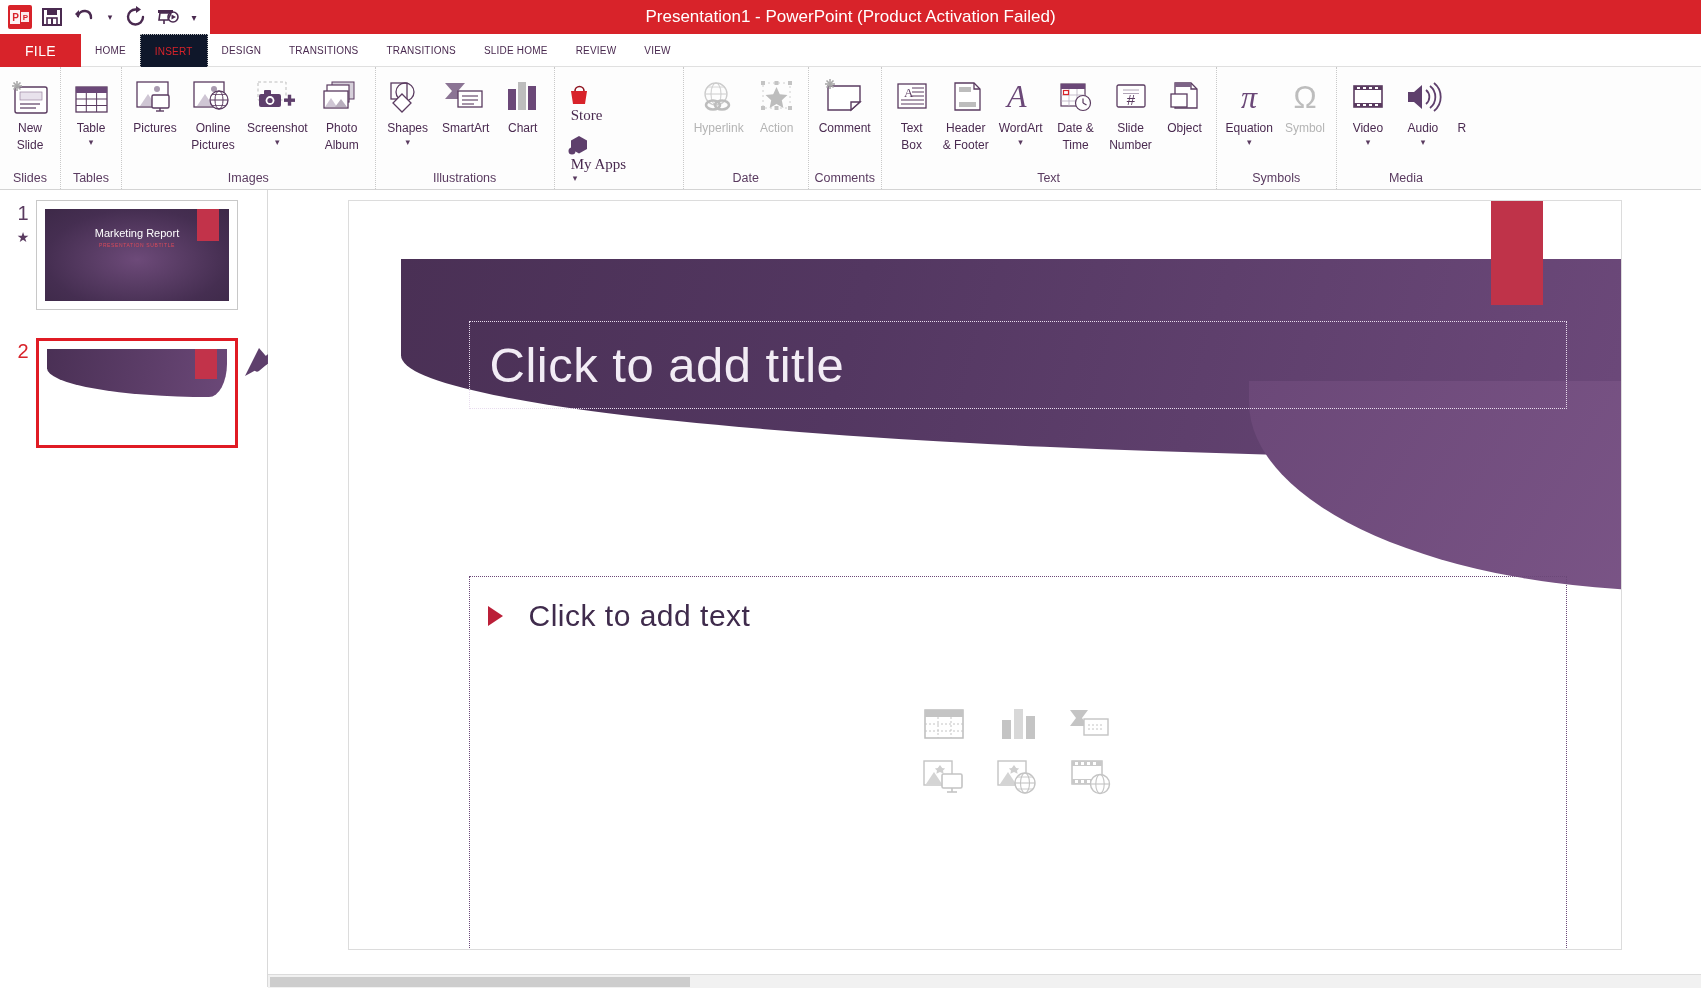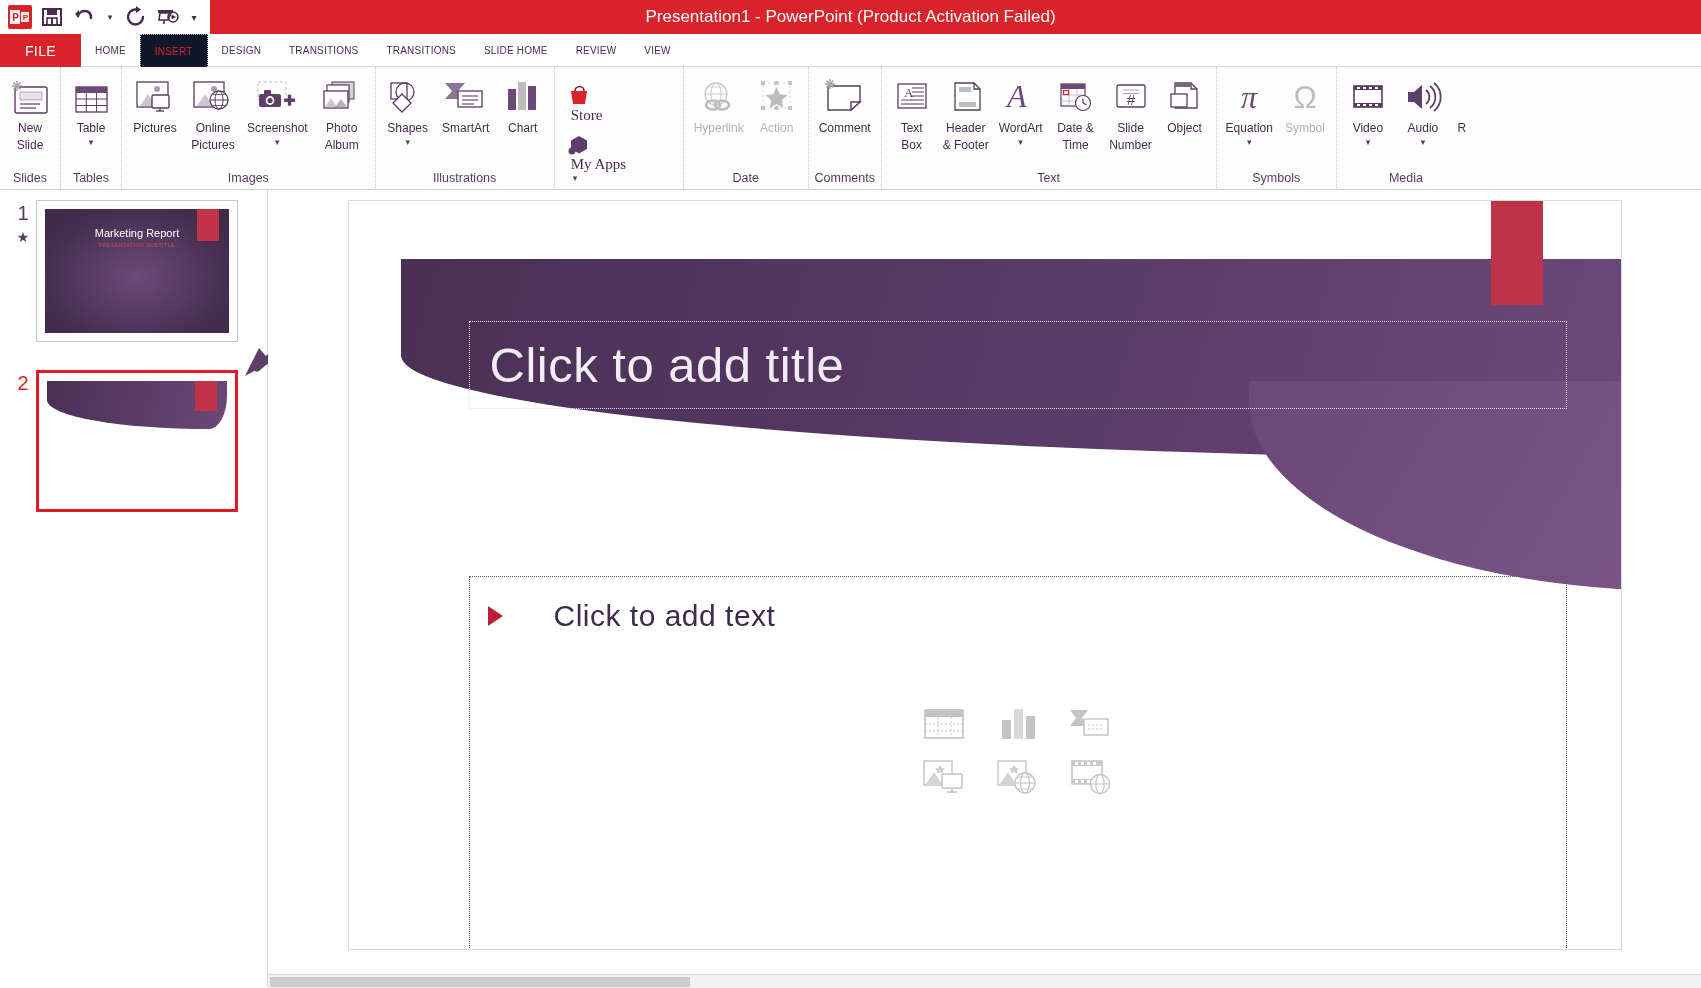--- a/index.html
+++ b/index.html
@@ -80,21 +80,21 @@
   }
   .thumbrow { display:flex; align-items:flex-start; margin-bottom:28px; padding-left:10px; }
   .thumbnum {
     width:26px; text-align:center; font-size:20px; color:#5a3b60;
     font-family:"Liberation Sans",sans-serif; padding-top:2px;
   }
   .thumbnum.sel { color:#d8232a; }
   .thumbstar { font-size:14px; color:#5a3b60; text-align:center; width:26px; margin-top:4px;}
   .thumbwrap { position:relative; }
   .thumb {
-    width:202px; height:142px; background:#fff; border:1px solid #c8c8c8; position:relative; overflow:hidden;
+    width:202px; height:110px; background:#fff; border:1px solid #c8c8c8; position:relative; overflow:hidden;
   }
   .thumb.selected { border:3px solid #e01b24; }
 
   
   .t1-bg {
     position:absolute; left:8px; top:8px; right:8px; bottom:8px;
     background: radial-gradient(ellipse at 50% 55%, #6d4a79 0%, #573b63 38%, #452e51 70%, #3d2948 100%);
   }
   .t1-title {
     position:absolute; left:0; right:0; top:26px; text-align:center;
@@ -137,21 +137,21 @@
     border:1px dotted #e8dcee; display:flex; align-items:center; padding-left:20px;
   }
   .s-titlebox .ph {
     color:#f2ecf5; font-size:49px; font-weight:300;
     font-family:"Liberation Sans", sans-serif; letter-spacing:.5px;
   }
   .s-contentbox {
     position:absolute; left:120px; top:375px; width:1098px; height:390px;
     border:1px dotted #6b4878;
   }
-  .s-bullet { position:absolute; left:18px; top:22px; display:flex; align-items:center;gap:25px; }
+  .s-bullet { position:absolute; left:18px; top:22px; display:flex; align-items:center; }
   .s-bullet .tri {
     width:0;height:0;border-left:15px solid #bb1f38;border-top:10px solid transparent;border-bottom:10px solid transparent;
   }
   .s-bullet .txt { margin-left:26px; font-size:30px; color:#3f2b4c; font-weight:300; letter-spacing:.5px; }
   .s-iconsgrid {
     position:absolute; left:0; right:0; top:125px; display:flex; flex-direction:column;
     align-items:center; gap:10px;
   }
   .s-iconrow { display:flex; gap:18px; }
   .s-icon { width:56px; height:44px; display:flex; align-items:center; justify-content:center; }

